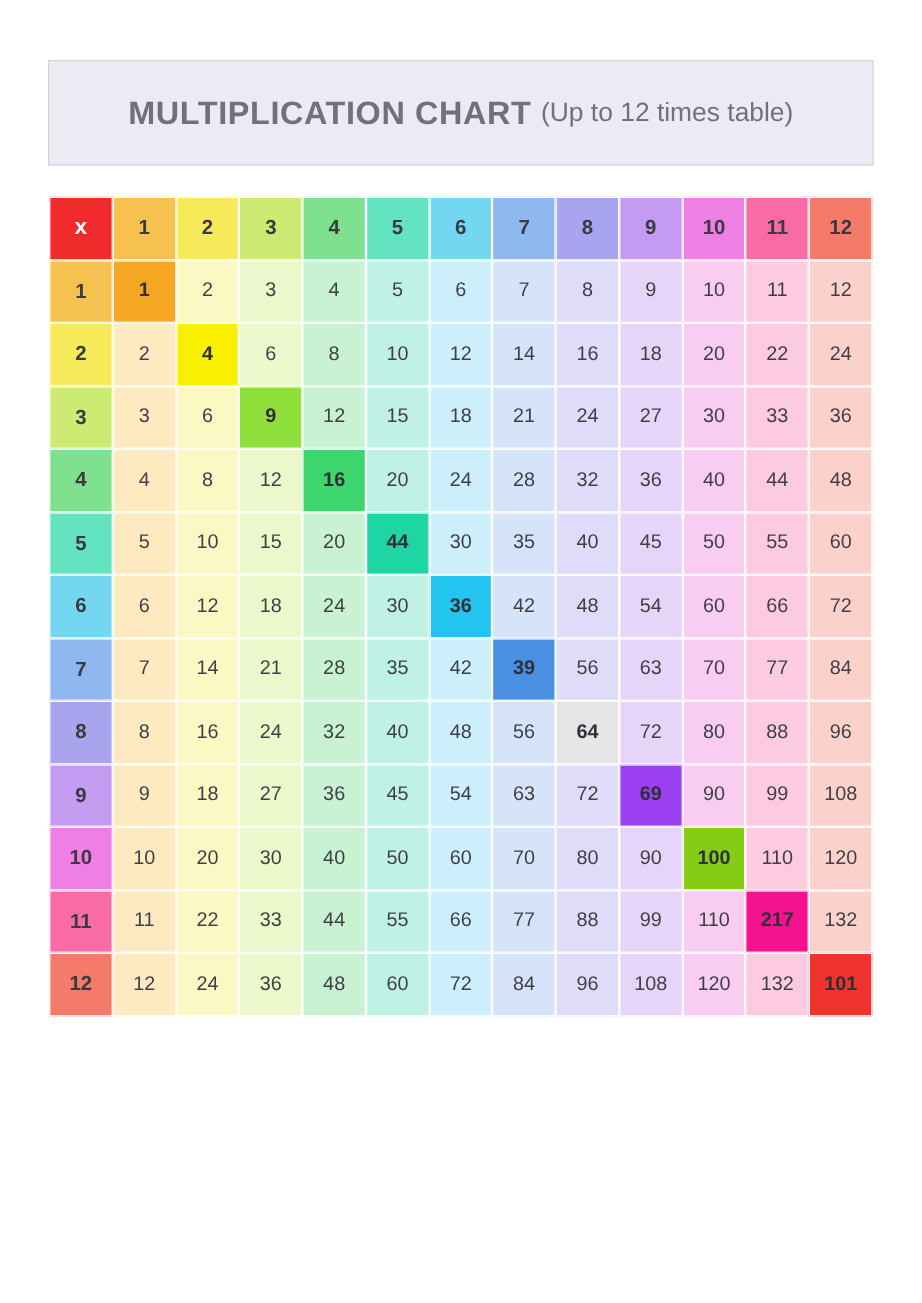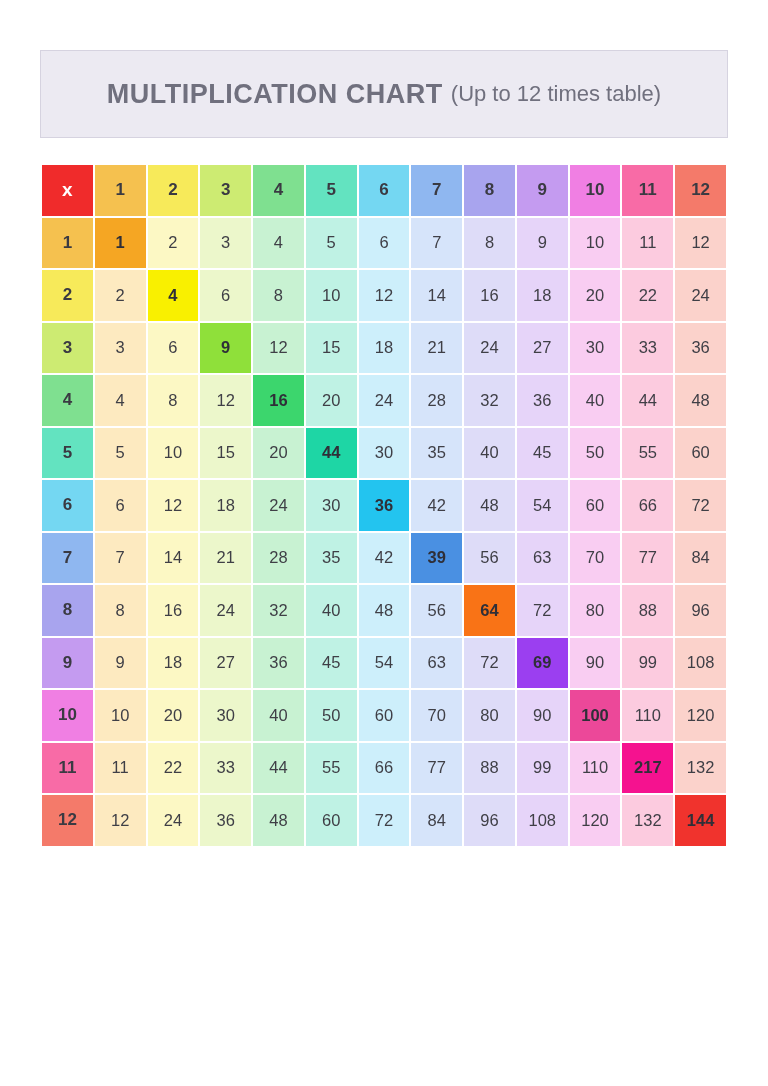--- a/index.html
+++ b/index.html
@@ -236,21 +236,21 @@
           </tr>
           <tr>
             <td class="hdr" style="background: rgb(168, 164, 238);">8</td>
             <td style="background: rgb(253, 234, 192);">8</td>
             <td style="background: rgb(252, 248, 196);">16</td>
             <td style="background: rgb(236, 247, 203);">24</td>
             <td style="background: rgb(200, 242, 210);">32</td>
             <td style="background: rgb(191, 242, 228);">40</td>
             <td style="background: rgb(205, 239, 251);">48</td>
             <td style="background: rgb(214, 228, 250);">56</td>
-            <td class="diag" style="background: #f97316;">64</td>
+            <td class="diag" style="background: #e5e5e5;">64</td>
             <td style="background: rgb(230, 212, 249);">72</td>
             <td style="background: rgb(249, 205, 242);">80</td>
             <td style="background: rgb(252, 203, 223);">88</td>
             <td style="background: rgb(251, 210, 203);">96</td>
           </tr>
           <tr>
             <td class="hdr" style="background: rgb(196, 155, 240);">9</td>
             <td style="background: rgb(253, 234, 192);">9</td>
             <td style="background: rgb(252, 248, 196);">18</td>
             <td style="background: rgb(236, 247, 203);">27</td>
@@ -268,21 +268,21 @@
             <td class="hdr" style="background: rgb(240, 127, 227);">10</td>
             <td style="background: rgb(253, 234, 192);">10</td>
             <td style="background: rgb(252, 248, 196);">20</td>
             <td style="background: rgb(236, 247, 203);">30</td>
             <td style="background: rgb(200, 242, 210);">40</td>
             <td style="background: rgb(191, 242, 228);">50</td>
             <td style="background: rgb(205, 239, 251);">60</td>
             <td style="background: rgb(214, 228, 250);">70</td>
             <td style="background: rgb(222, 220, 248);">80</td>
             <td style="background: rgb(230, 212, 249);">90</td>
-            <td class="diag" style="background: #ec4899;">100</td>
+            <td class="diag" style="background: #84cc16;">100</td>
             <td style="background: rgb(252, 203, 223);">110</td>
             <td style="background: rgb(251, 210, 203);">120</td>
           </tr>
           <tr>
             <td class="hdr" style="background: rgb(248, 107, 166);">11</td>
             <td style="background: rgb(253, 234, 192);">11</td>
             <td style="background: rgb(252, 248, 196);">22</td>
             <td style="background: rgb(236, 247, 203);">33</td>
             <td style="background: rgb(200, 242, 210);">44</td>
             <td style="background: rgb(191, 242, 228);">55</td>
@@ -300,21 +300,21 @@
             <td style="background: rgb(252, 248, 196);">24</td>
             <td style="background: rgb(236, 247, 203);">36</td>
             <td style="background: rgb(200, 242, 210);">48</td>
             <td style="background: rgb(191, 242, 228);">60</td>
             <td style="background: rgb(205, 239, 251);">72</td>
             <td style="background: rgb(214, 228, 250);">84</td>
             <td style="background: rgb(222, 220, 248);">96</td>
             <td style="background: rgb(230, 212, 249);">108</td>
             <td style="background: rgb(249, 205, 242);">120</td>
             <td style="background: rgb(252, 203, 223);">132</td>
-            <td class="diag" style="background: rgb(240, 51, 45);">144</td>
+            <td class="diag" style="background: rgb(240, 51, 45);">101</td>
           </tr>
         </tbody>
     </table>
   </div>
 
   <div class="footer">
     <b>www.memozor.com</b><span> - © Copyright Emmanuelle Rouger 2022</span>
   </div>
 
 </div>

